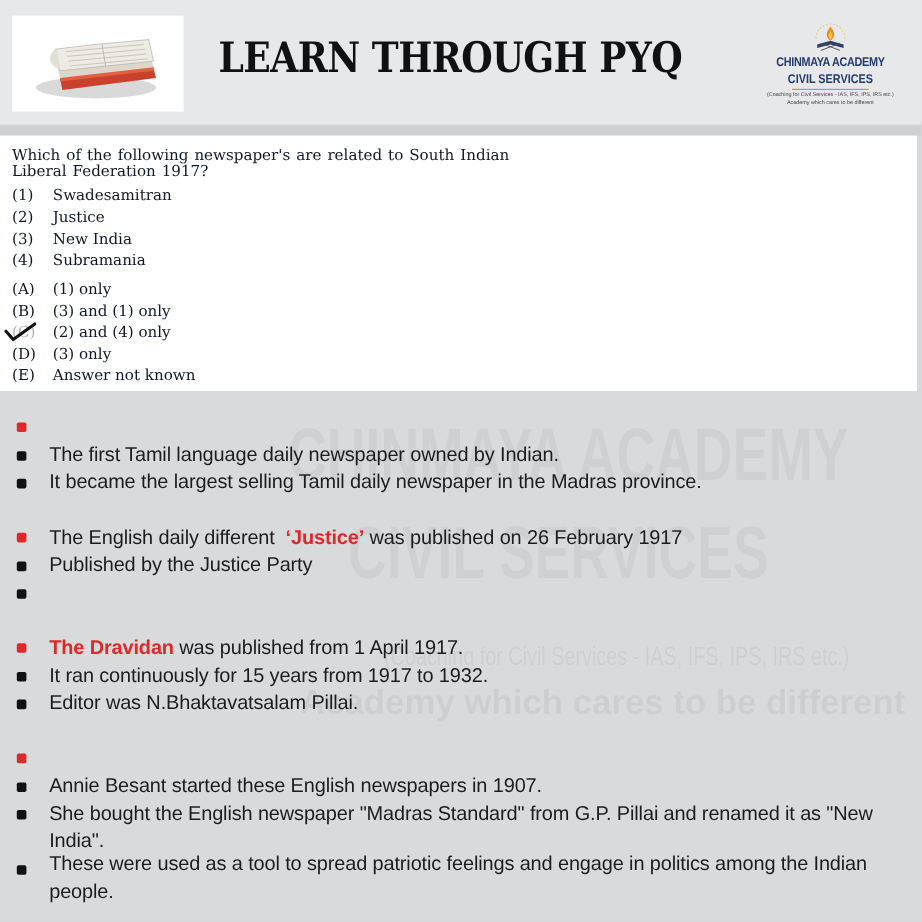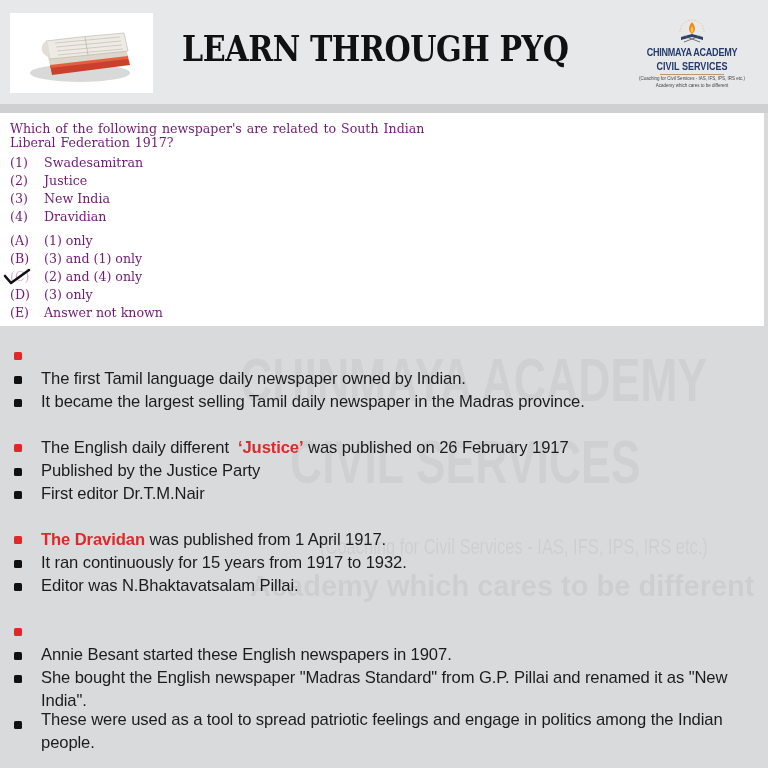--- a/index.html
+++ b/index.html
@@ -14,21 +14,21 @@
   .logo { position: absolute; left: 636px; top: 14px; width: 112px; height: 80px; }
   .logo-emblem { position: absolute; left: 40px; top: 4px; width: 32px; height: 26px; }
   .logo-line1 { position: absolute; left: 0; top: 32px; width: 112px; text-align: center; font-family: "Liberation Sans", sans-serif; font-weight: bold; font-size: 10.5px; letter-spacing: -0.3px; color: #233a6b; transform: scaleX(0.86); }
   .logo-line2 { position: absolute; left: 0; top: 46px; width: 112px; text-align: center; font-weight: bold; font-size: 10.5px; color: #233a6b; transform: scaleX(0.86); }
   .logo-divider { position: absolute; left: 24px; top: 60px; width: 64px; height: 1px; background: #b89a6a; }
   .logo-line3 { position: absolute; left: 0; top: 62px; width: 112px; text-align: center; font-size: 4.5px; color: #444; }
   .logo-line4 { position: absolute; left: 0; top: 69px; width: 112px; text-align: center; font-size: 4.5px; color: #444; }
 
   .separator { position: absolute; left: 0; top: 104px; width: 768px; height: 9px; background: #cfd0d2; }
 
-  .question-box { position: absolute; left: 0; top: 113px; width: 764px; height: 213px; background: #ffffff; font-family: "DejaVu Serif", serif; color: #701a75; }
+  .question-box { position: absolute; left: 0; top: 113px; width: 764px; height: 213px; background: #ffffff; font-family: "DejaVu Serif", serif; color: #0f172a; }
   .q-text { position: absolute; left: 10px; top: 9px; width: 440px; font-size: 12.6px; line-height: 14px; word-spacing: 1px; }
   .q-row { position: absolute; left: 10px; font-size: 12.6px; height: 16px; line-height: 16px; white-space: nowrap; }
   .q-row .num { display: inline-block; width: 34px; }
   .check-mark { position: absolute; left: 3px; top: 154px; width: 28px; height: 18px; }
 
   .notes { position: absolute; left: 0; top: 326px; width: 768px; height: 442px; background: #d9dadc; overflow: hidden; }
   .watermark { position: absolute; color: rgba(0,0,0,0.045); font-family: "Liberation Sans", sans-serif; font-weight: bold; white-space: nowrap; pointer-events: none; }
   .wm1 { left: 240px; top: 18px; font-size: 62px; transform: scaleX(0.72); transform-origin: left top; }
   .wm2 { left: 290px; top: 100px; font-size: 62px; transform: scaleX(0.72); transform-origin: left top; }
   .wm3 { left: 320px; top: 208px; font-size: 22px; transform: scaleX(0.75); transform-origin: left top; color: rgba(0,0,0,0.05); font-weight: normal; }
@@ -75,21 +75,21 @@
 </div>
 
 <div class="separator"></div>
 
 <div class="question-box">
   <div class="q-text">Which of the following newspaper's are related to South Indian Liberal Federation 1917?</div>
 
   <div class="q-row" style="top:42px"><span class="num">(1)</span><span>Swadesamitran</span></div>
   <div class="q-row" style="top:60px"><span class="num">(2)</span><span>Justice</span></div>
   <div class="q-row" style="top:78px"><span class="num">(3)</span><span>New India</span></div>
-  <div class="q-row" style="top:96px"><span class="num">(4)</span><span>Dravidian</span></div>
+  <div class="q-row" style="top:96px"><span class="num">(4)</span><span>Subramania</span></div>
 
   <div class="q-row" style="top:120px"><span class="num">(A)</span><span>(1) only</span></div>
   <div class="q-row" style="top:138px"><span class="num">(B)</span><span>(3) and (1) only</span></div>
   <div class="q-row" style="top:156px"><span class="num" style="opacity:0.35">(C)</span><span>(2) and (4) only</span></div>
   <div class="q-row" style="top:174px"><span class="num">(D)</span><span>(3) only</span></div>
   <div class="q-row" style="top:192px"><span class="num">(E)</span><span>Answer not known</span></div>
 
   <svg class="check-mark" viewBox="0 0 28 18">
     <path d="M2 9 L8 16 L26 3" fill="none" stroke="#111" stroke-width="2.6" stroke-linecap="round" stroke-linejoin="round"></path>
   </svg>
@@ -105,21 +105,20 @@
   <div class="bullet" style="top:50px"></div>
   <div class="note" style="top:41px">The first Tamil language daily newspaper owned by Indian.</div>
   <div class="bullet" style="top:73px"></div>
   <div class="note" style="top:64px">It became the largest selling Tamil daily newspaper in the Madras province.</div>
 
   <div class="bullet red" style="top:118px"></div>
   <div class="note" style="top:110px"><span style="white-space:pre">The English daily different  </span><span class="hl">‘Justice’</span><span> was published on 26 February 1917</span></div>
   <div class="bullet" style="top:142px"></div>
   <div class="note" style="top:133px">Published by the Justice Party</div>
   <div class="bullet" style="top:165px"></div>
-  <div class="note" style="top:156px">First editor Dr.T.M.Nair</div>
 
   <div class="bullet red" style="top:210px"></div>
   <div class="note" style="top:202px"><span class="hl">The Dravidan</span><span> was published from 1 April 1917.</span></div>
   <div class="bullet" style="top:234px"></div>
   <div class="note" style="top:225px">It ran continuously for 15 years from 1917 to 1932.</div>
   <div class="bullet" style="top:257px"></div>
   <div class="note" style="top:248px">Editor was N.Bhaktavatsalam Pillai.</div>
 
   <div class="bullet red" style="top:302px"></div>
   <div class="bullet" style="top:326px"></div>

